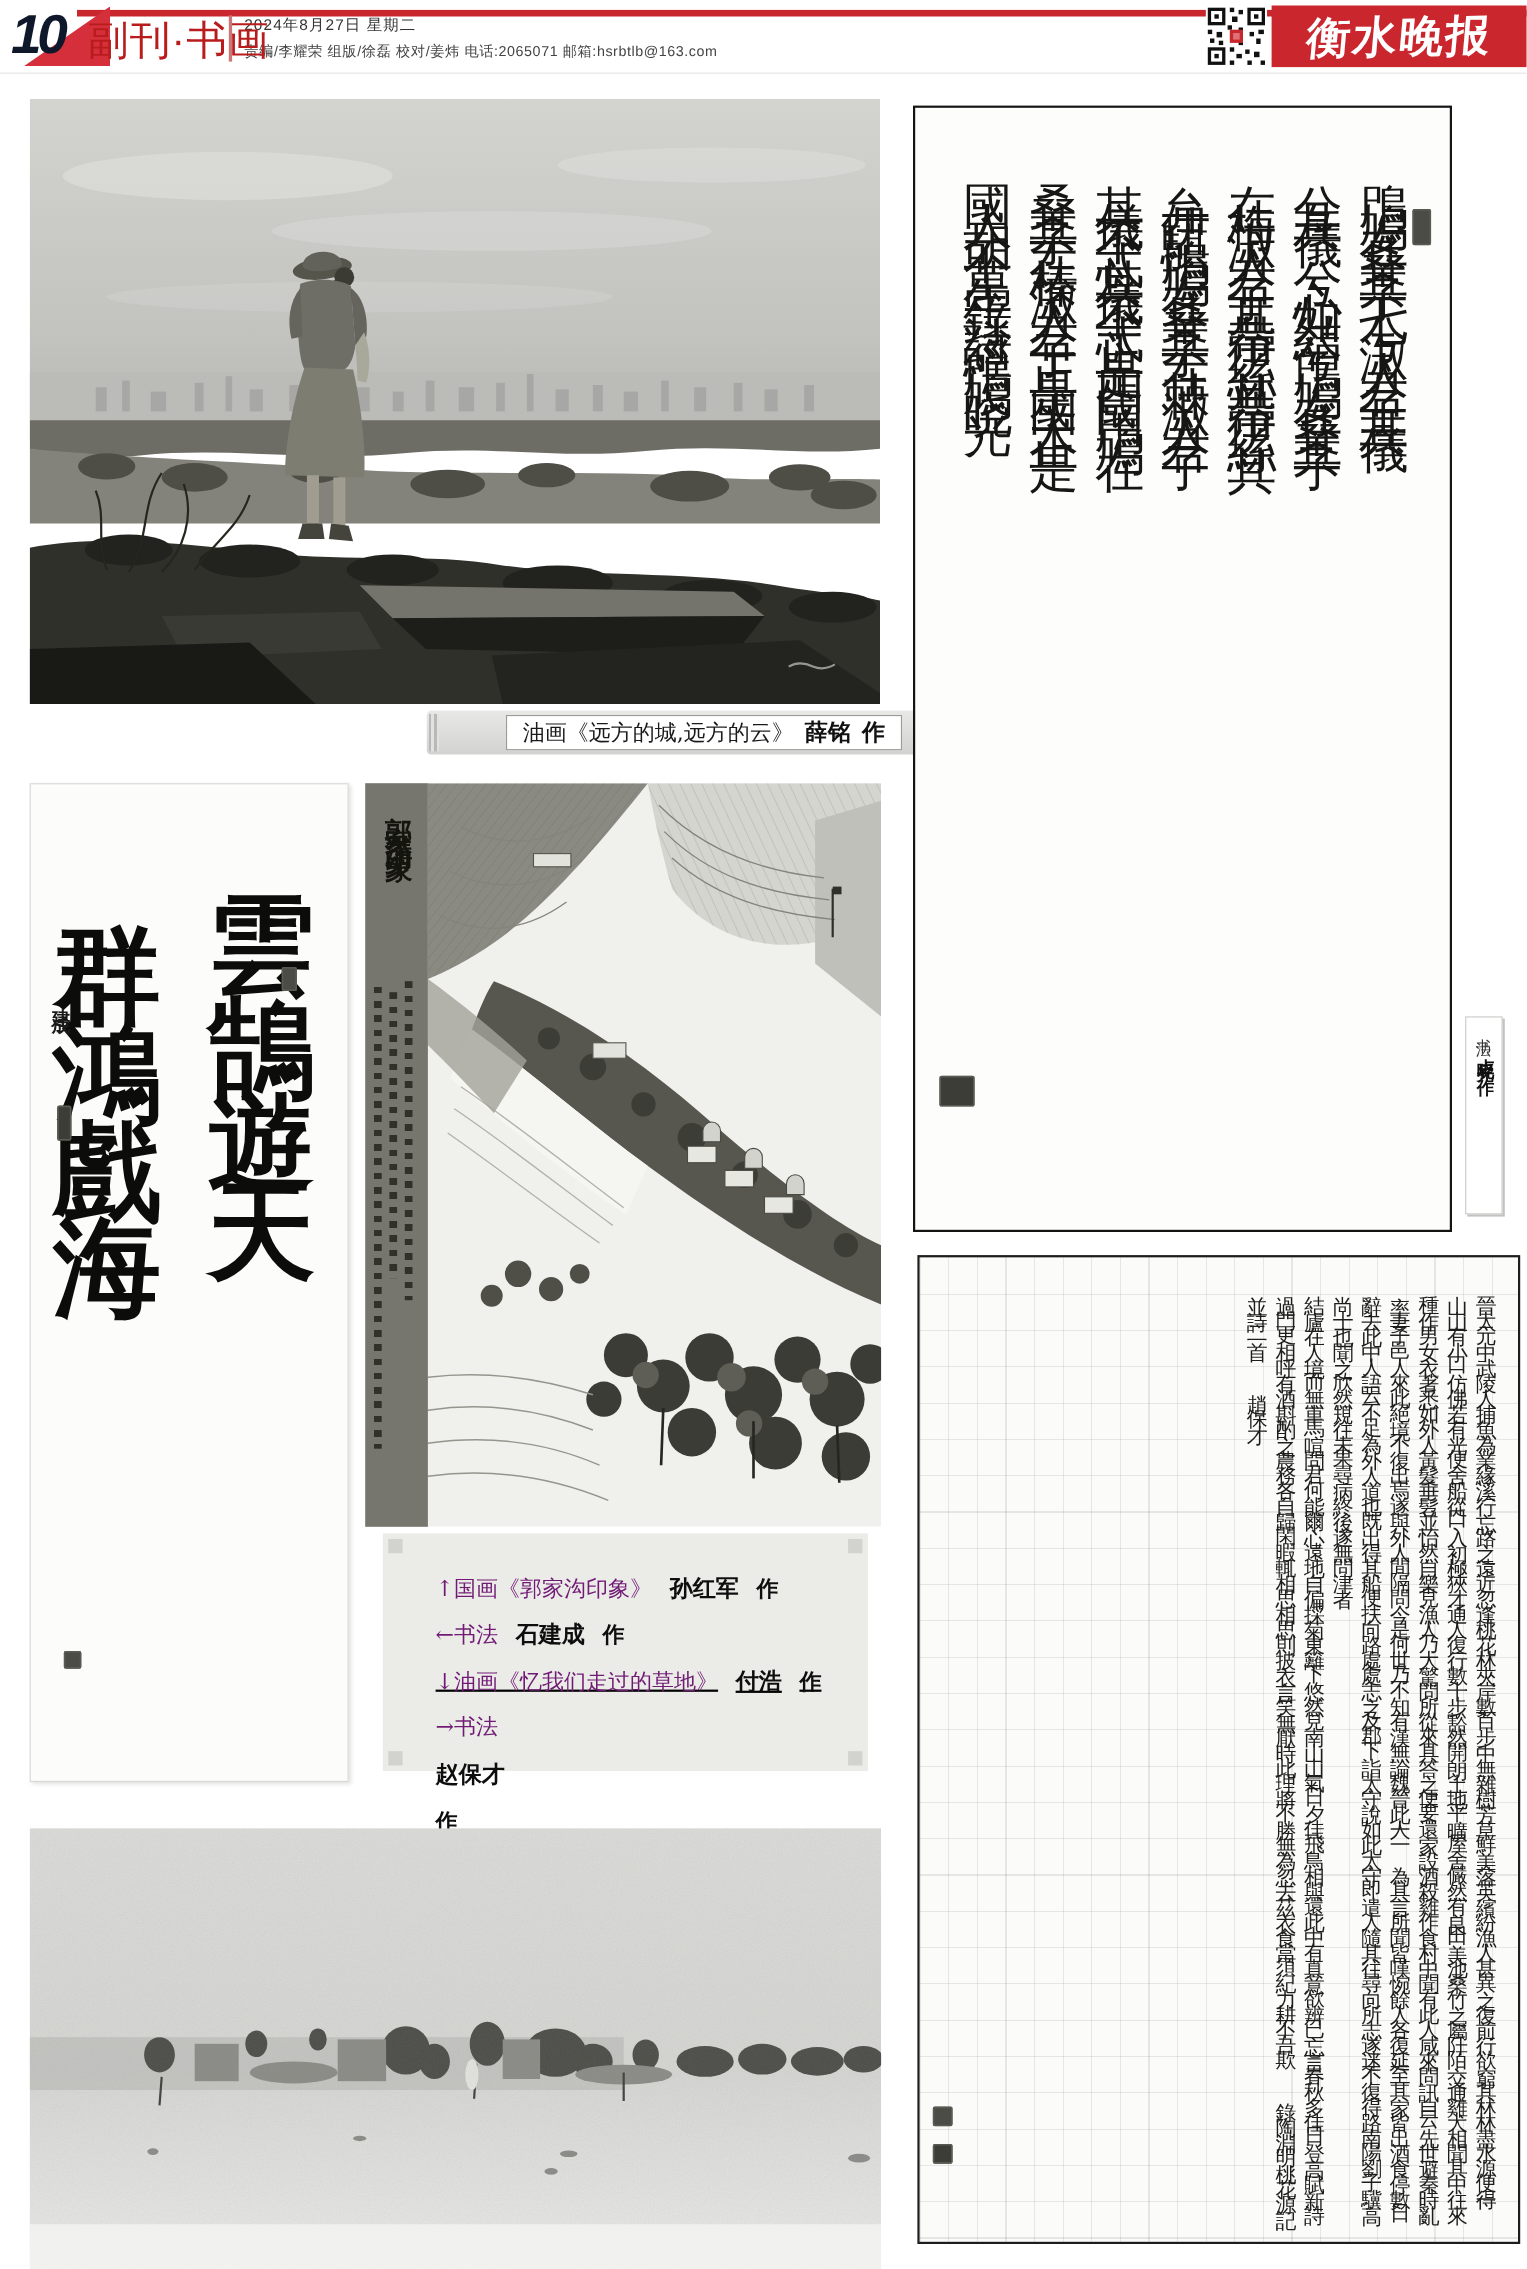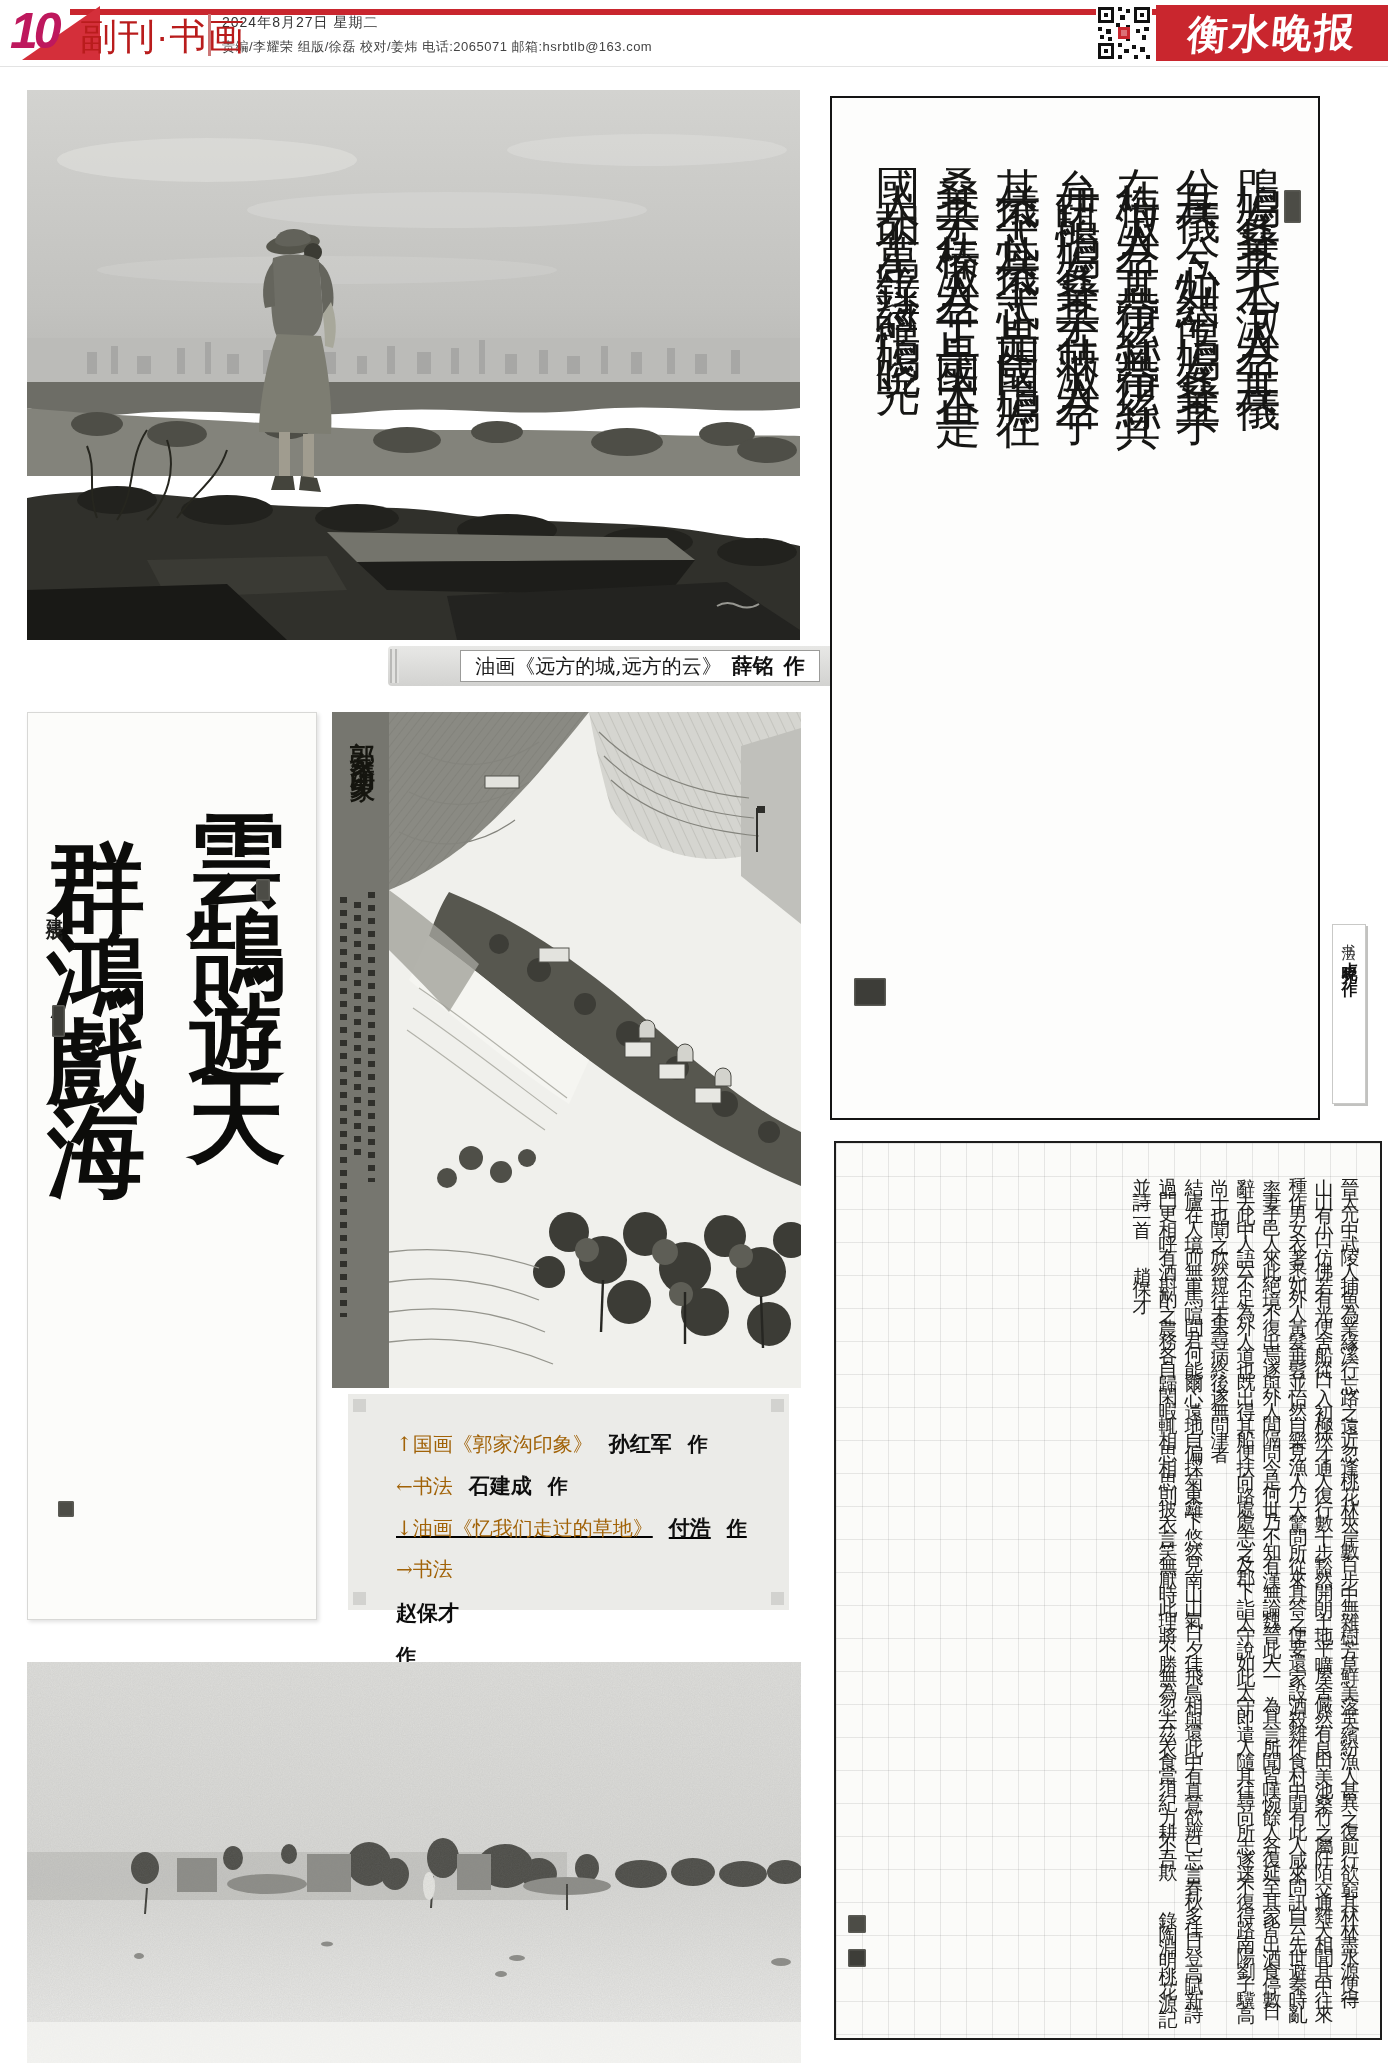--- a/index.html
+++ b/index.html
@@ -2,21 +2,21 @@
 <html><head>
 <meta charset="utf-8">
 <style>
   html,body{margin:0;padding:0;background:#ffffff;}
   body{font-family:"Liberation Sans","DejaVu Sans",sans-serif;}
   #page{position:relative;width:1388px;height:2063px;background:#fff;overflow:hidden;}
   .abs{position:absolute;}
   
   #header{position:absolute;left:0;top:0;width:1388px;height:66px;border-bottom:1px solid #e3e3e3;background:#fff;}
   #toprule{position:absolute;left:70px;top:9px;width:1318px;height:6px;background:#c9262e;}
-  #pagenum{position:absolute;left:10px;top:2px;font-size:50px;font-weight:bold;font-style:italic;color:#be185d;z-index:3;letter-spacing:-4px;}
+  #pagenum{position:absolute;left:10px;top:2px;font-size:50px;font-weight:bold;font-style:italic;color:#0f172a;z-index:3;letter-spacing:-4px;}
   #redtri{position:absolute;left:22px;top:6px;width:78px;height:54px;background:#d42f3a;clip-path:polygon(0 100%,100% 0,100% 100%);z-index:2;}
   #sectitle{position:absolute;left:80px;top:12px;font-size:37px;font-weight:normal;color:#b91c1c;z-index:4;letter-spacing:1px;}
   #hdiv{position:absolute;left:208px;top:14px;width:3px;height:42px;background:#c77;z-index:4;}
   #dateline{position:absolute;left:222px;top:14px;font-size:14px;color:#333;letter-spacing:1px;}
   #staffline{position:absolute;left:222px;top:38px;font-size:13px;color:#444;letter-spacing:.5px;}
   #qr{position:absolute;left:1096px;top:5px;width:56px;height:56px;}
   #masthead{position:absolute;left:1156px;top:5px;width:232px;height:56px;background:#c9262e;display:flex;align-items:center;justify-content:center;}
   #masthead span{color:#fff;font-size:40px;font-weight:900;font-family:"DejaVu Serif",serif;transform:skewX(-6deg) rotate(-1deg);letter-spacing:2px;}
   .seal{background:#3d3d38;border-radius:2px;box-shadow:inset 0 0 0 1.5px #5a5a54;}
   .seal.light{background:#4c4c46;}
@@ -42,21 +42,21 @@
   #shisig{position:absolute;left:16px;top:190px;writing-mode:vertical-rl;text-orientation:upright;font-family:"DejaVu Serif",serif;font-size:17px;font-weight:bold;color:#1b1b19;letter-spacing:6px;}
   
   #guo{position:absolute;left:332px;top:712px;width:469px;height:676px;}
   #guostrip{position:absolute;left:0;top:0;width:57px;height:676px;background:#76766f;overflow:hidden;}
   #guotitle{position:absolute;left:14px;top:10px;writing-mode:vertical-rl;text-orientation:upright;font-family:"DejaVu Serif",serif;font-size:25px;font-weight:bold;color:#15150f;letter-spacing:9px;}
   .inkcol{position:absolute;width:7px;background:repeating-linear-gradient(#1f1f1b 0 6px,rgba(0,0,0,0) 6px 13px);opacity:.8;}
   
   #capbox{position:absolute;left:348px;top:1394px;width:441px;height:216px;background:#ebebe8;}
   #capbox .corner{position:absolute;width:13px;height:13px;background:#d2d2cf;}
   #capbox .ln{position:absolute;left:48px;display:flex;align-items:baseline;gap:16px;white-space:nowrap;}
-  #capbox .pre{font-family:"DejaVu Serif","Liberation Serif",serif;font-size:20px;color:#a16207;}
+  #capbox .pre{font-family:"DejaVu Serif","Liberation Serif",serif;font-size:20px;color:#701a75;}
   #capbox .nm{font-weight:bold;font-size:21px;color:#0e0e0e;}
   #capbox .sx{font-weight:bold;font-size:20px;color:#0e0e0e;}
   
   #zhao{position:absolute;left:834px;top:1141px;width:548px;height:899px;background:#fbfbf9;border:2.5px solid #1d1d1d;box-sizing:border-box;
         background-image:repeating-linear-gradient(90deg,rgba(100,100,100,.14) 0 1px,transparent 1px 26px),repeating-linear-gradient(rgba(100,100,100,.14) 0 1px,transparent 1px 33px);}
   #zhaocols{position:absolute;right:16px;top:20px;height:849px;writing-mode:vertical-rl;text-orientation:upright;font-family:"DejaVu Serif","Liberation Serif",serif;color:#1d1d1b;}
   #zhaocols div{line-height:26px;font-size:19px;letter-spacing:14px;}
   
   #op1{position:absolute;left:27px;top:90px;width:773px;height:550px;}
   #op2{position:absolute;left:27px;top:1662px;width:774px;height:401px;}

